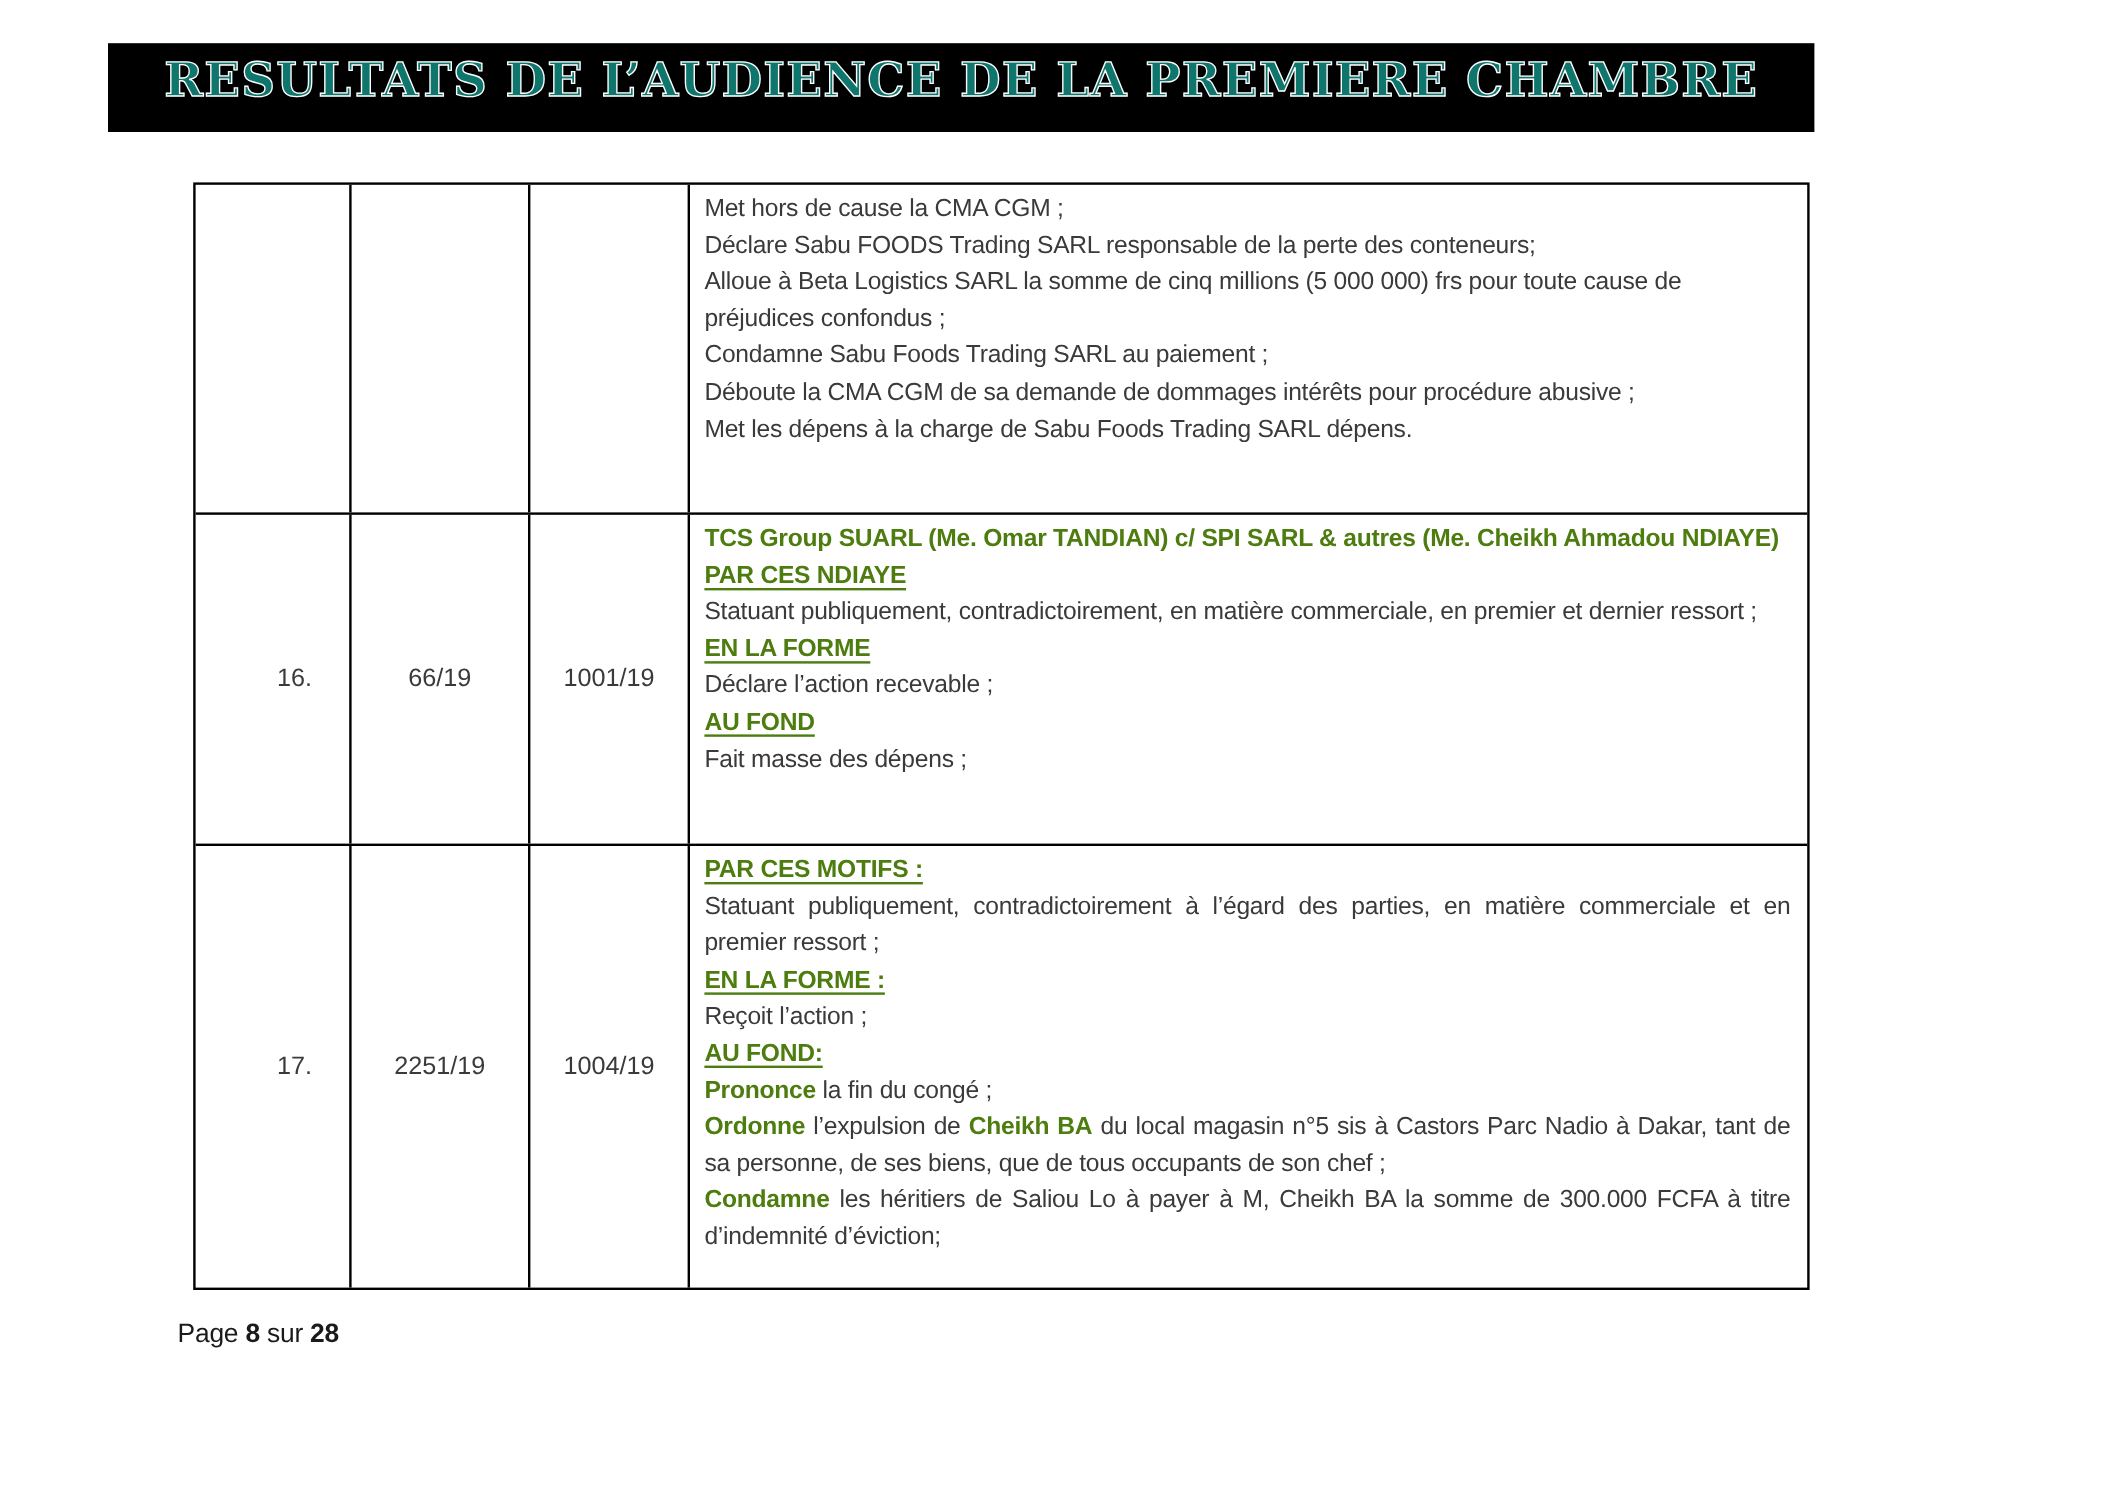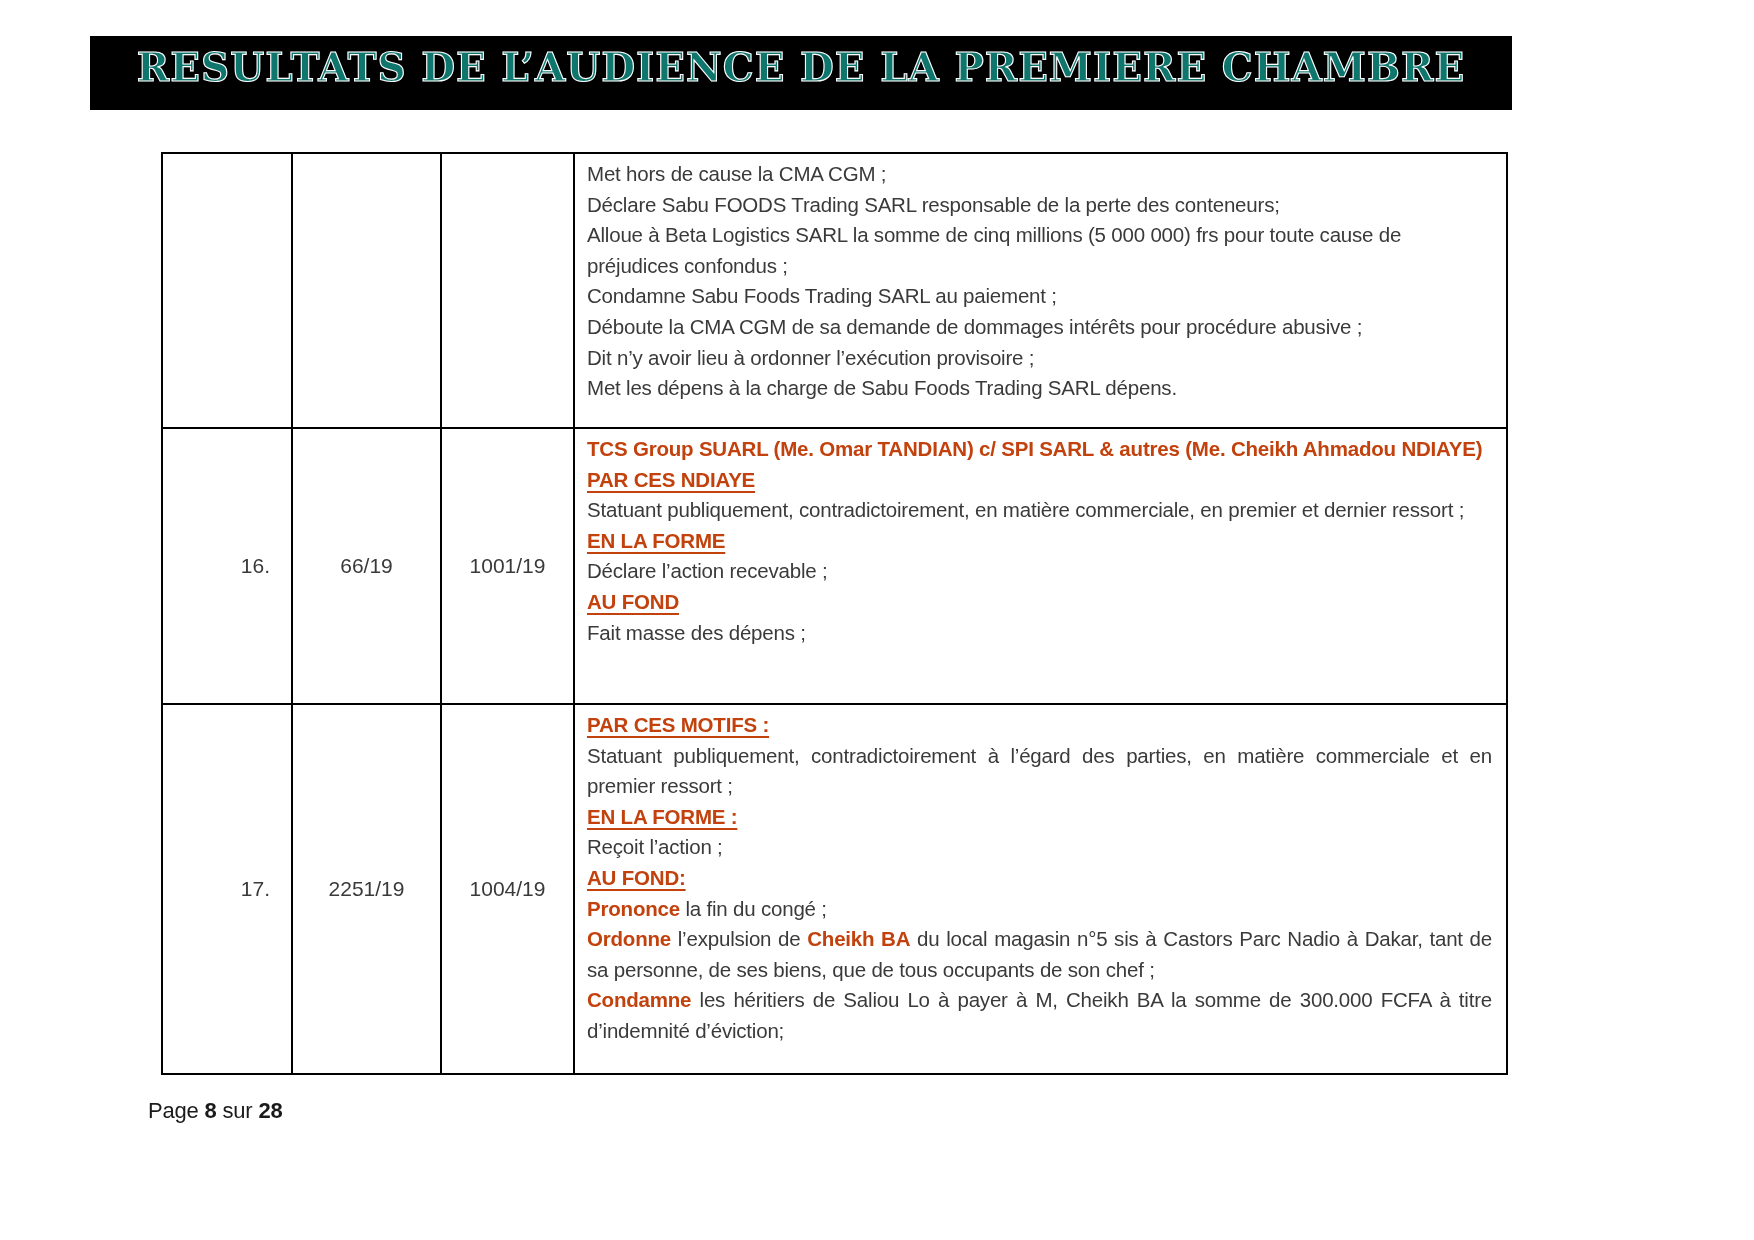--- a/index.html
+++ b/index.html
@@ -57,34 +57,34 @@
     box-sizing: border-box;
     overflow: hidden;
   }
   .cell.num {
     border-right: 2px solid #000000;
     display: flex;
     align-items: center;
     font-size: 21px;
     color: #3a3a3a;
   }
-  .cell.c-order   { justify-content: flex-end; padding-right: 21px; }
+  .cell.c-order   { justify-content: flex-end; padding-right: 31px; }
   .cell.c-role    { justify-content: center; text-align: center; }
   .cell.c-rg      { justify-content: center; }
 
   .cell.c-text {
     padding: 5px 14px 0 12px;
     font-size: 20.5px;
     letter-spacing: -0.2px;
     line-height: 30.6px;
     color: #3a3a3a;
   }
   .cell.c-text p { margin: 0; }
   .cell.c-text p.just { text-align: justify; }
-  .b { font-weight: bold; color: #c2410c; }
+  .b { font-weight: bold; color: #4d7c0f; }
   .u { text-decoration: underline; text-decoration-thickness: 2px; text-underline-offset: 4px; }
 
   
   #footer {
     position: absolute;
     left: 148px; top: 1098px;
     font-size: 22px;
     color: #1a1a1a;
     letter-spacing: -0.2px;
   }
@@ -103,21 +103,20 @@
       <div class="trow">
         <div class="cell num c-order"></div>
         <div class="cell num c-role"></div>
         <div class="cell num c-rg"></div>
         <div class="cell c-text">
           <p><span>Met hors de cause la CMA CGM ;</span></p>
           <p><span>Déclare  Sabu FOODS Trading SARL responsable de la perte des conteneurs;</span></p>
           <p><span>Alloue à Beta Logistics SARL la somme de  cinq millions (5 000 000) frs pour toute cause de préjudices confondus ;</span></p>
           <p><span>Condamne Sabu Foods Trading SARL au paiement ;</span></p>
           <p><span>Déboute la CMA CGM de sa demande de dommages intérêts pour procédure abusive ;</span></p>
-          <p><span>Dit n’y avoir lieu à ordonner l’exécution provisoire ;</span></p>
           <p><span>Met les dépens à la charge de Sabu Foods Trading SARL dépens.</span></p>
         </div>
       </div>
       <div class="trow">
         <div class="cell num c-order">16.</div>
         <div class="cell num c-role">66/19</div>
         <div class="cell num c-rg">1001/19</div>
         <div class="cell c-text">
           <p><span class="b">TCS Group SUARL (Me. Omar TANDIAN) c/ SPI SARL &amp; autres (Me. Cheikh Ahmadou NDIAYE)</span></p>
           <p><span class="b u">PAR CES NDIAYE</span></p>

